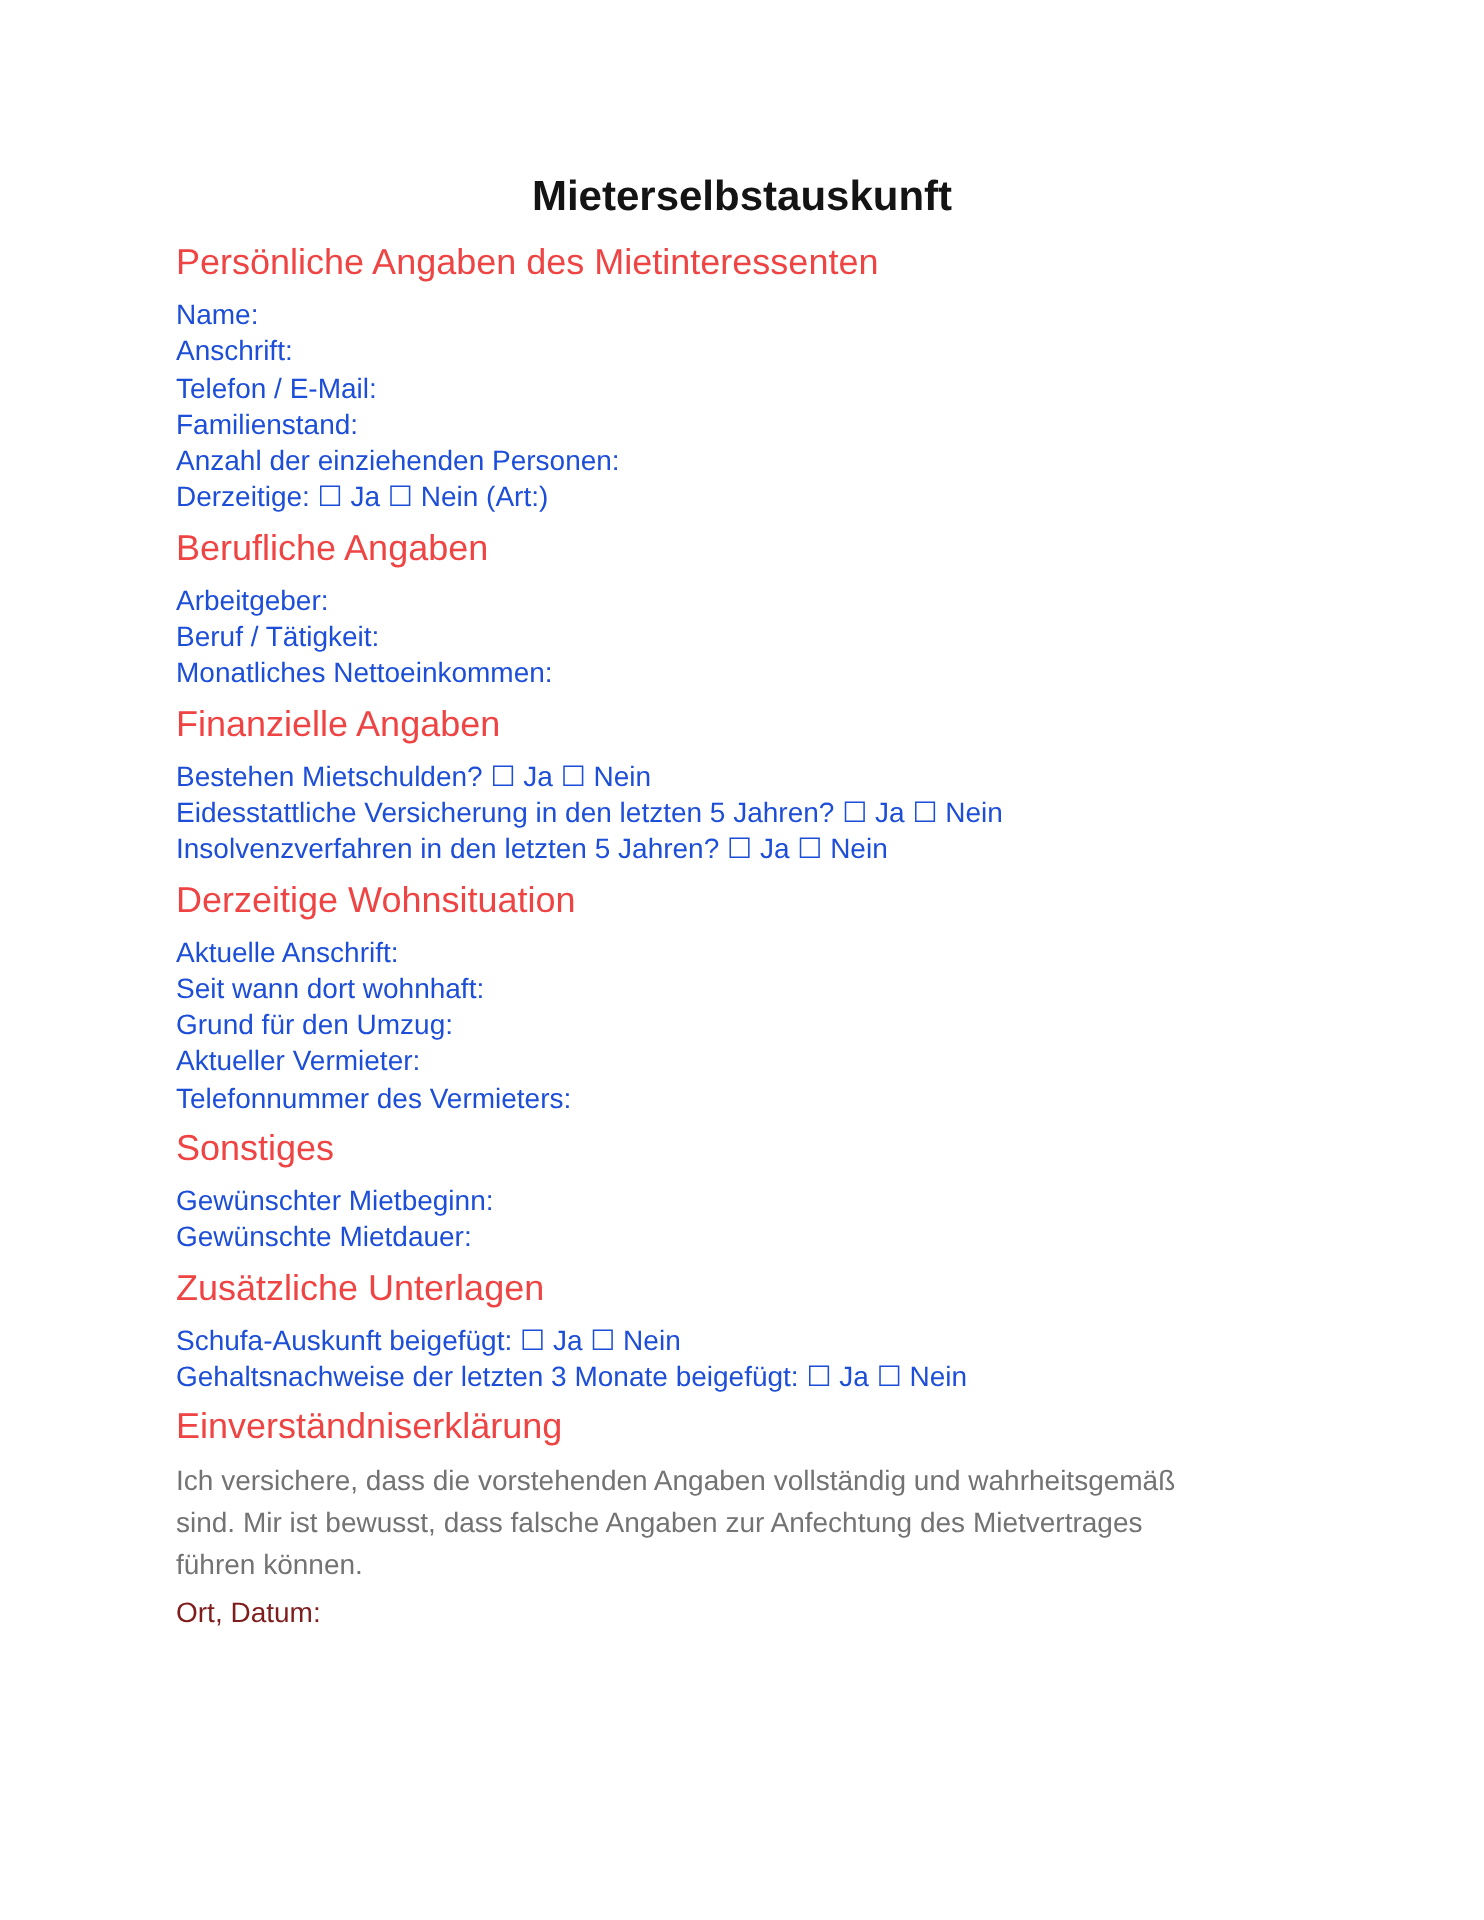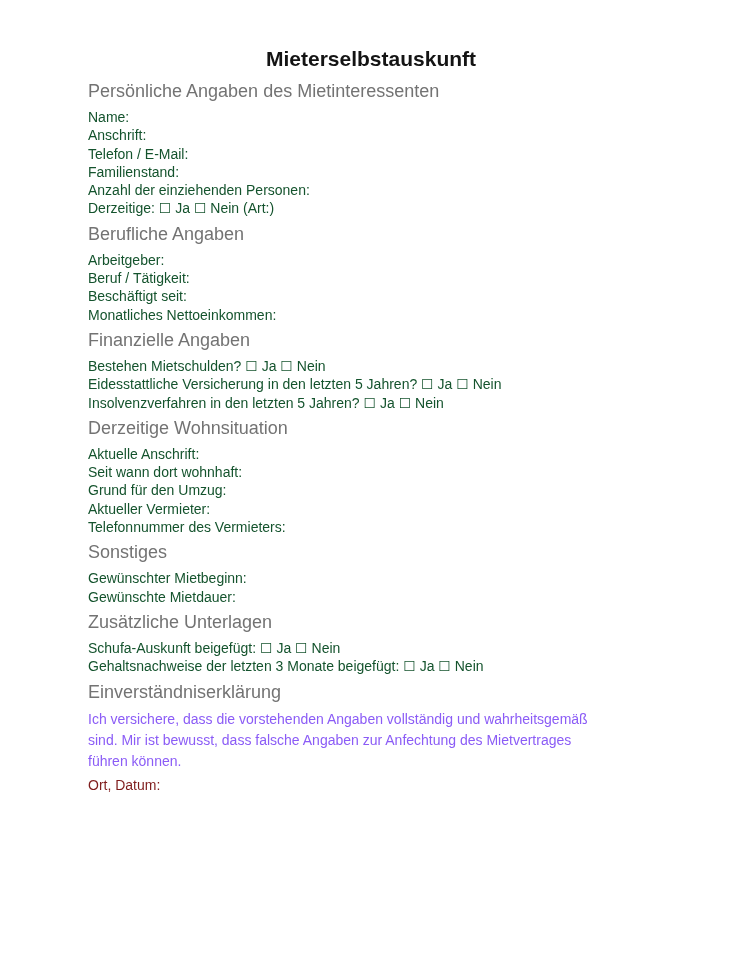--- a/index.html
+++ b/index.html
@@ -12,53 +12,53 @@
     height: 960px;
     overflow: hidden;
     font-family: "Liberation Sans", "DejaVu Sans", sans-serif;
     color: #2d2d2d;
     -webkit-font-smoothing: antialiased;
   }
   .page {
     box-sizing: border-box;
     width: 742px;
     height: 960px;
-    padding: 46px 88px 0 88px;
+    padding: 86px 88px 0 88px;
     background: #ffffff;
   }
   .doc-title {
     font-size: 21px;
     line-height: 25px;
     font-weight: 700;
     text-align: center;
     color: #141414;
     margin: 0 0 10px 0;
   }
   .section-heading {
     font-size: 18px;
     line-height: 21px;
     font-weight: 400;
-    color: #737373;
+    color: #ef4444;
     margin: 6px 0;
   }
   .section-block {
     margin: 0;
   }
   .form-line {
     font-size: 14px;
     line-height: 18.3px;
-    color: #14532d;
+    color: #1d4ed8;
   }
   .declaration {
     margin: 0;
   }
   .decl-line {
     font-size: 14px;
     line-height: 21px;
-    color: #8b5cf6;
+    color: #737373;
   }
   .footer-line {
     font-size: 14px;
     line-height: 21px;
     color: #7f1d1d;
     margin-top: 3px;
   }
 </style>
 </head>
 <body>
@@ -77,21 +77,20 @@
       <div class="form-line">Anzahl der einziehenden Personen:</div>
       <div class="form-line">Derzeitige: ☐ Ja ☐ Nein (Art:)</div>
     </div>
   </section>
 
   <section>
     <h2 class="section-heading">Berufliche Angaben</h2>
     <div class="section-block">
       <div class="form-line">Arbeitgeber:</div>
       <div class="form-line">Beruf / Tätigkeit:</div>
-      <div class="form-line">Beschäftigt seit:</div>
       <div class="form-line">Monatliches Nettoeinkommen:</div>
     </div>
   </section>
 
   <section>
     <h2 class="section-heading">Finanzielle Angaben</h2>
     <div class="section-block">
       <div class="form-line">Bestehen Mietschulden? ☐ Ja ☐ Nein</div>
       <div class="form-line">Eidesstattliche Versicherung in den letzten 5 Jahren? ☐ Ja ☐ Nein</div>
       <div class="form-line">Insolvenzverfahren in den letzten 5 Jahren? ☐ Ja ☐ Nein</div>

